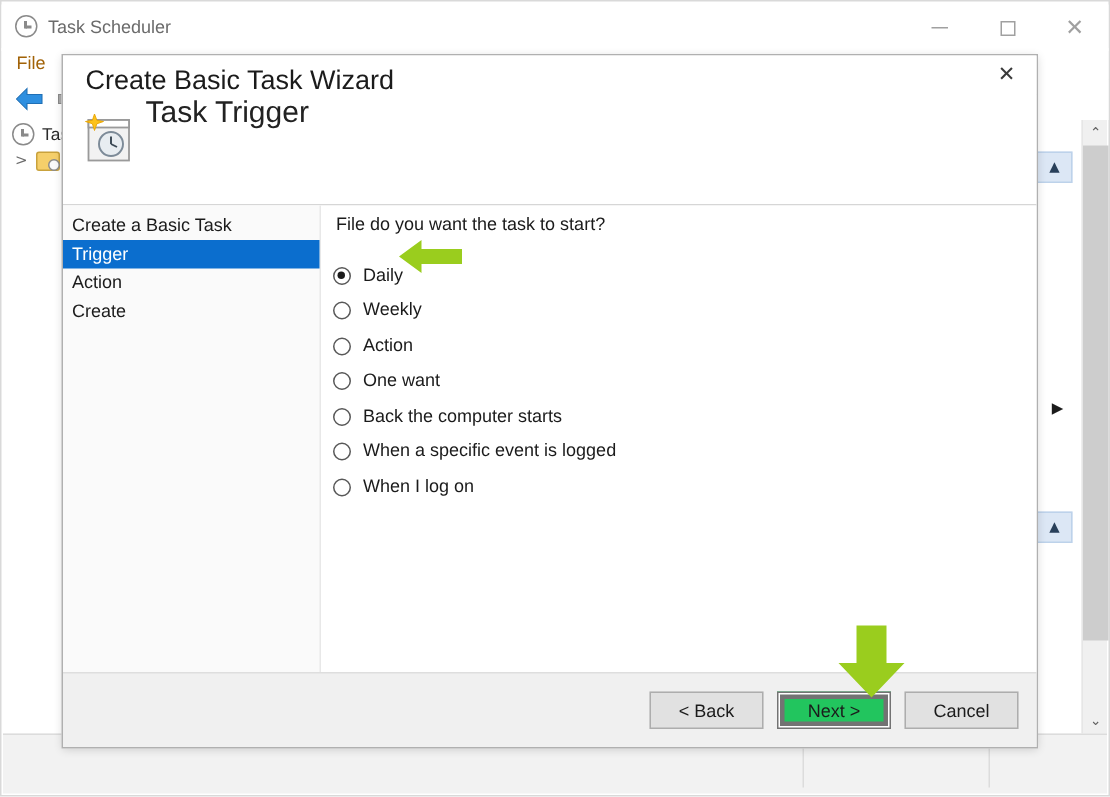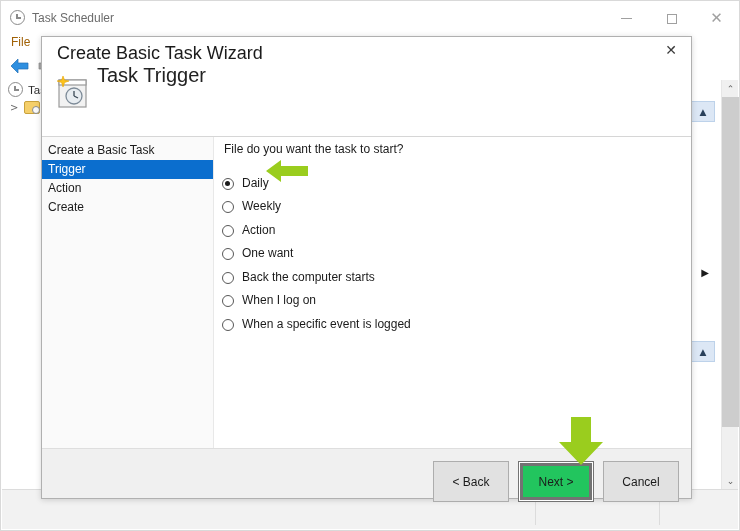--- a/index.html
+++ b/index.html
@@ -419,21 +419,21 @@
     border-top: 1px solid #dedede;
     box-sizing: border-box;
   }
   #wiz-buttons {
     position: absolute;
     right: 12px; top: 12px;
     display: flex;
     gap: 9px;
   }
   .wbtn {
-    width: 76px; height: 41px;
+    width: 76px; height: 25px;
     background: #e1e1e1;
     border: 1px solid #adadad;
     box-sizing: border-box;
     font-size: 12px;
     color: #1b1b1b;
     display: flex;
     align-items: center;
     justify-content: center;
     font-family: "Liberation Sans", sans-serif;
   }
@@ -585,25 +585,25 @@
       <div class="radio-row">
         <span class="radio"></span>
         <span class="radio-label">One want</span>
       </div>
       <div class="radio-row">
         <span class="radio"></span>
         <span class="radio-label">Back the computer starts</span>
       </div>
       <div class="radio-row">
         <span class="radio"></span>
-        <span class="radio-label">When I log on</span>
+        <span class="radio-label">When a specific event is logged</span>
       </div>
       <div class="radio-row">
         <span class="radio"></span>
-        <span class="radio-label">When a specific event is logged</span>
+        <span class="radio-label">When I log on</span>
       </div>
     </div>
   </div>
 
   <div id="wiz-footer">
     <div id="wiz-buttons">
       <div class="wbtn">&lt; Back</div>
       <div class="wbtn focused">Next &gt;</div>
       <div class="wbtn">Cancel</div>
     </div>

